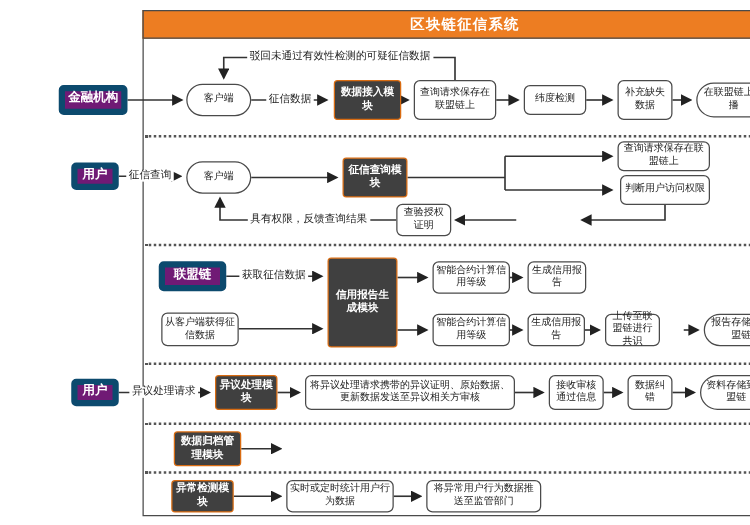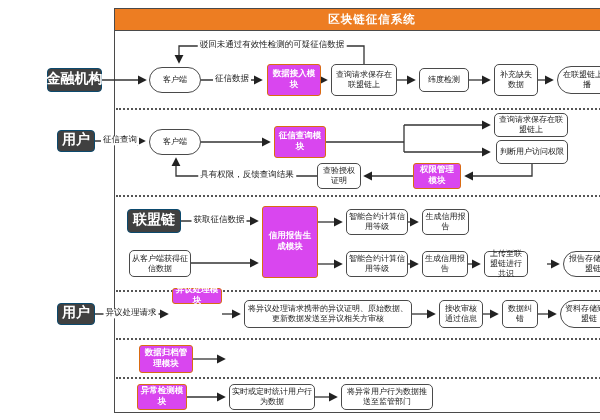--- a/index.html
+++ b/index.html
@@ -11,24 +11,24 @@
           background:#ED7D22;box-sizing:border-box;border:1.6px solid #4a4a4a;
           display:flex;align-items:center;justify-content:center;
           color:#fff;font-weight:bold;font-size:11.5px;letter-spacing:1px;}
   .sep{position:absolute;left:77px;width:513px;height:0;border-top:2px dotted #555;}
   svg.wires{position:absolute;left:0;top:0;z-index:2;}
   .box{position:absolute;z-index:3;box-sizing:border-box;background:#fff;
        border:1.3px solid #4a4a4a;border-radius:5px;
        display:flex;align-items:center;justify-content:center;text-align:center;
        font-size:8px;line-height:1.25;color:#222;padding:1px 2px;word-break:break-all;}
   .stadium{border-radius:14px;}
-  .module{background:#d946ef;border:1px solid #d96c12;color:#fff;font-weight:bold;
+  .module{background:#404040;border:1px solid #d96c12;color:#fff;font-weight:bold;
           border-radius:3px;font-size:8.5px;}
-  .actor{background:#404040;border:1px solid #0c4a6e;color:#fff;font-weight:bold;
-         border-radius:4px;font-size:14px;word-break:keep-all;}
+  .actor{background:#701a75;border:5px solid #0c4a6e;color:#fff;font-weight:bold;
+         border-radius:4px;font-size:10px;word-break:keep-all;}
   .lbl{position:absolute;z-index:4;transform:translate(-50%,-50%);background:#fff;
        font-size:8.5px;color:#222;white-space:nowrap;padding:0 2px;line-height:1.1;}
 </style>
 </head>
 <body>
 
 <div id="stage">
 
   <div class="frame"></div>
   <div class="header">区块链征信系统</div>
@@ -98,36 +98,35 @@
   <div class="box" style="left:380px;top:68px;width:50px;height:24px">纬度检测</div>
   <div class="box" style="left:455px;top:64px;width:44px;height:32px">补充缺失数据</div>
   <div class="box stadium" style="left:518px;top:66px;width:60px;height:28px">在联盟链上广播</div>
   <div class="lbl" style="left:193px;top:80px">征信数据</div>
   <div class="lbl" style="left:233px;top:46px">驳回未通过有效性检测的可疑征信数据</div>
 
   <div class="box stadium" style="left:110px;top:129px;width:52px;height:26px">客户端</div>
   <div class="box module" style="left:235px;top:126px;width:52px;height:32px">征信查询模块</div>
   <div class="box" style="left:455px;top:113px;width:74px;height:24px">查询请求保存在联盟链上</div>
   <div class="box" style="left:457px;top:140px;width:72px;height:24px">判断用户访问权限</div>
-  <div class="box module" style="left:374px;top:163px;width:48px;height:26px">权限管理模块</div>
   <div class="box" style="left:278px;top:163px;width:44px;height:26px">查验授权证明</div>
   <div class="lbl" style="left:81px;top:141px">征信查询</div>
   <div class="lbl" style="left:208px;top:176px">具有权限，反馈查询结果</div>
 
   <div class="box module" style="left:223px;top:206px;width:56px;height:72px">信用报告生成模块</div>
   <div class="box" style="left:90px;top:250px;width:62px;height:27px">从客户端获得征信数据</div>
   <div class="box" style="left:307px;top:209px;width:62px;height:26px">智能合约计算信用等级</div>
   <div class="box" style="left:383px;top:209px;width:47px;height:26px">生成信用报告</div>
   <div class="box" style="left:307px;top:251px;width:62px;height:26px">智能合约计算信用等级</div>
   <div class="box" style="left:383px;top:251px;width:46px;height:26px">生成信用报告</div>
   <div class="box" style="left:445px;top:251px;width:44px;height:26px">上传至联盟链进行共识</div>
   <div class="box stadium" style="left:524px;top:251px;width:60px;height:26px">报告存储至联盟链</div>
   <div class="lbl" style="left:180px;top:221px">获取征信数据</div>
 
-  <div class="box module" style="left:133px;top:288px;width:50px;height:16px">异议处理模块</div>
+  <div class="box module" style="left:133px;top:300px;width:50px;height:28px">异议处理模块</div>
   <div class="box" style="left:205px;top:300px;width:168px;height:28px">将异议处理请求携带的异议证明、原始数据、更新数据发送至异议相关方审核</div>
   <div class="box" style="left:463px;top:300px;width:36px;height:28px">数据纠错</div>
   <div class="box" style="left:400px;top:300px;width:44px;height:28px">接收审核通过信息</div>
   <div class="box stadium" style="left:521px;top:300px;width:58px;height:28px">资料存储到联盟链</div>
   <div class="lbl" style="left:92px;top:314px">异议处理请求</div>
 
   <div class="box module" style="left:100px;top:345px;width:54px;height:28px">数据归档管理模块</div>
 
   <div class="box module" style="left:98px;top:384px;width:50px;height:26px">异常检测模块</div>
   <div class="box" style="left:190px;top:384px;width:86px;height:26px">实时或定时统计用户行为数据</div>

